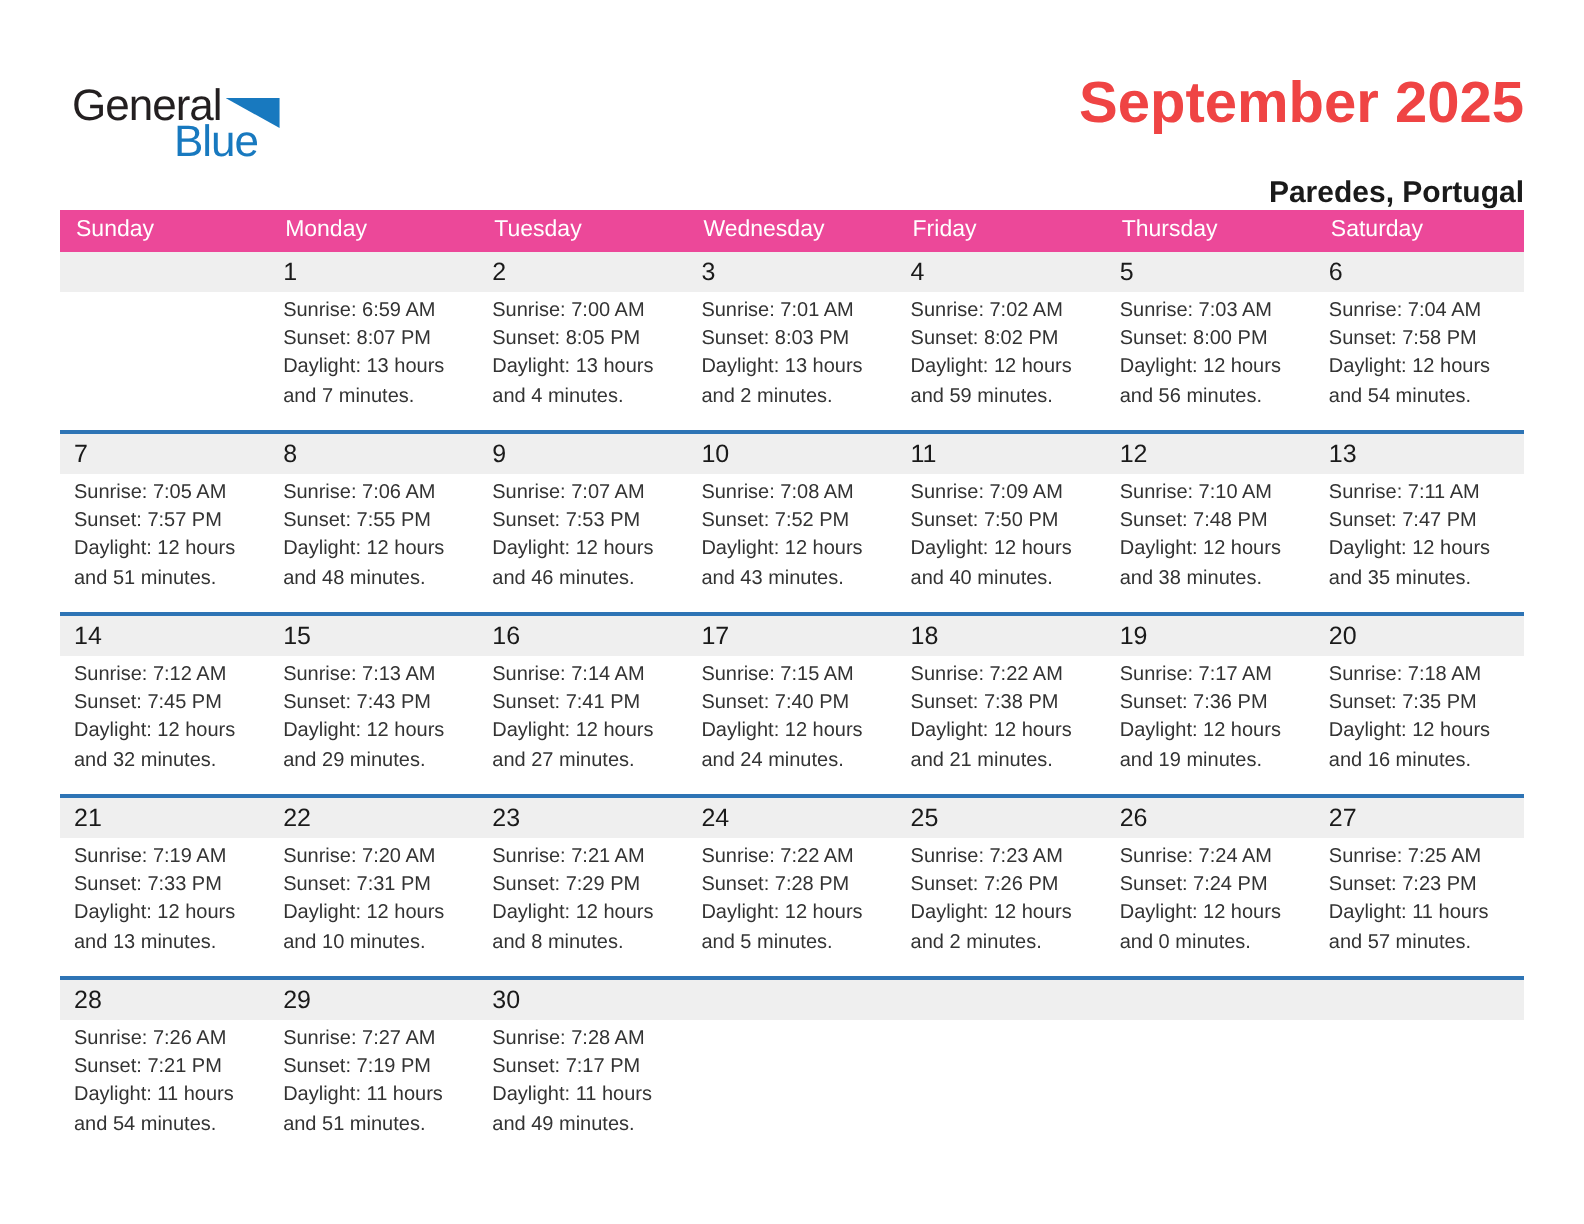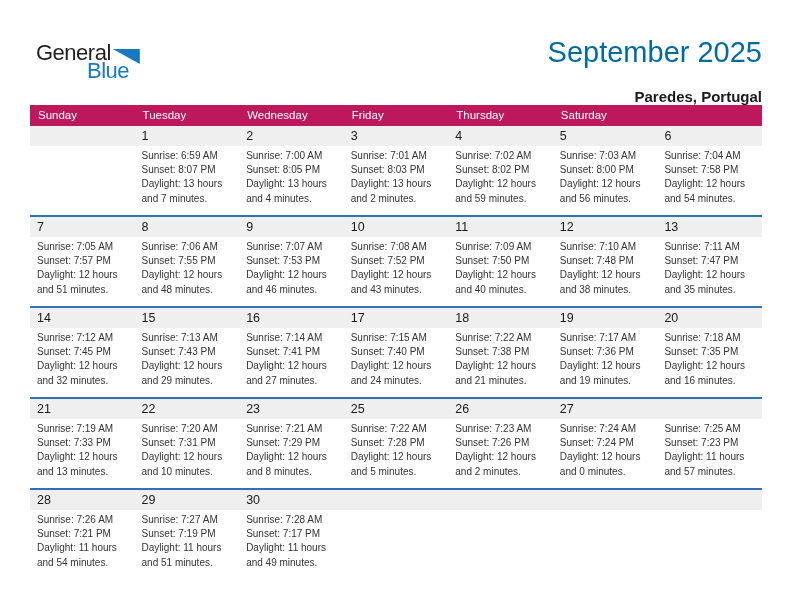--- a/index.html
+++ b/index.html
@@ -21,29 +21,29 @@
   .logo-triangle {
     display: inline-block;
     width: 27px; height: 15px;
     background: #1879bf;
     clip-path: polygon(0 0, 100% 0, 100% 100%);
     margin-left: 2px; margin-top: 2px;
   }
   .logo-blue { font-size: 22px; letter-spacing: -0.5px; color: #1879bf; margin-left: 51px; margin-top: -4px; }
 
   .title-block { position: absolute; right: 30px; top: 36px; text-align: right; }
-  .page-title { font-size: 29px; font-weight: 400; color: #0369a1; line-height: 1.15; }
+  .page-title { font-size: 29px; font-weight: 700; color: #ef4444; line-height: 1.15; }
   .page-subtitle { font-size: 15px; font-weight: 700; color: #1a1a1a; margin-top: 19px; }
 
   
   .calendar { position: absolute; left: 30px; top: 105px; width: 732px; }
 
   .weekday-row {
     display: grid; grid-template-columns: repeat(7, 1fr);
-    background: #be185d; height: 21px;
+    background: #ec4899; height: 21px;
   }
   .weekday-cell {
     color: #ffffff; font-size: 11.5px; font-weight: 400;
     line-height: 21px; padding-left: 8px;
     white-space: nowrap; overflow: hidden;
   }
 
   .week { border-top: 2px solid #2e74b5; }
   .week:first-child { border-top: none; }
 
@@ -73,20 +73,21 @@
 </div>
 
 <div class="title-block">
   <div class="page-title">September 2025</div>
   <div class="page-subtitle">Paredes, Portugal</div>
 </div>
 
 <div class="calendar">
   <div class="weekday-row">
     <div class="weekday-cell">Sunday</div>
+    <div class="weekday-cell">Monday</div>
     <div class="weekday-cell">Tuesday</div>
     <div class="weekday-cell">Wednesday</div>
     <div class="weekday-cell">Friday</div>
     <div class="weekday-cell">Thursday</div>
     <div class="weekday-cell">Saturday</div>
   </div>
   <div id="weeks">
       <div class="week">
         <div class="numstrip">
           <div class="day-number"></div>
@@ -245,20 +246,21 @@
             <div>Daylight: 12 hours</div>
             <div>and 16 minutes.</div>
           </div>
         </div>
       </div>
       <div class="week">
         <div class="numstrip">
           <div class="day-number">21</div>
           <div class="day-number">22</div>
           <div class="day-number">23</div>
+          <div class="day-number">24</div>
           <div class="day-number">25</div>
           <div class="day-number">26</div>
           <div class="day-number">27</div>
         </div>
         <div class="detailsrow">
           <div class="day-details">
             <div>Sunrise: 7:19 AM</div>
             <div>Sunset: 7:33 PM</div>
             <div>Daylight: 12 hours</div>
             <div>and 13 minutes.</div>

